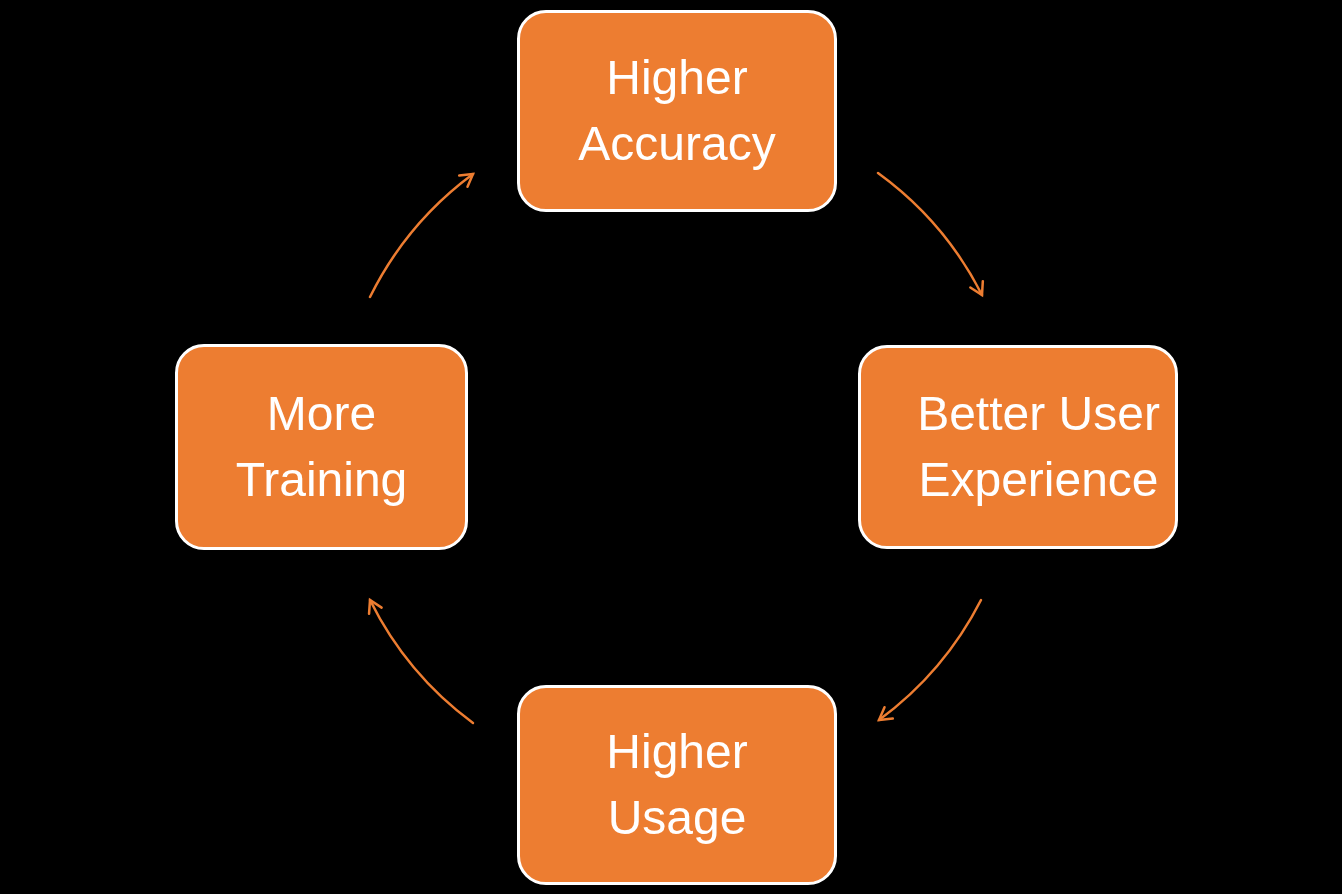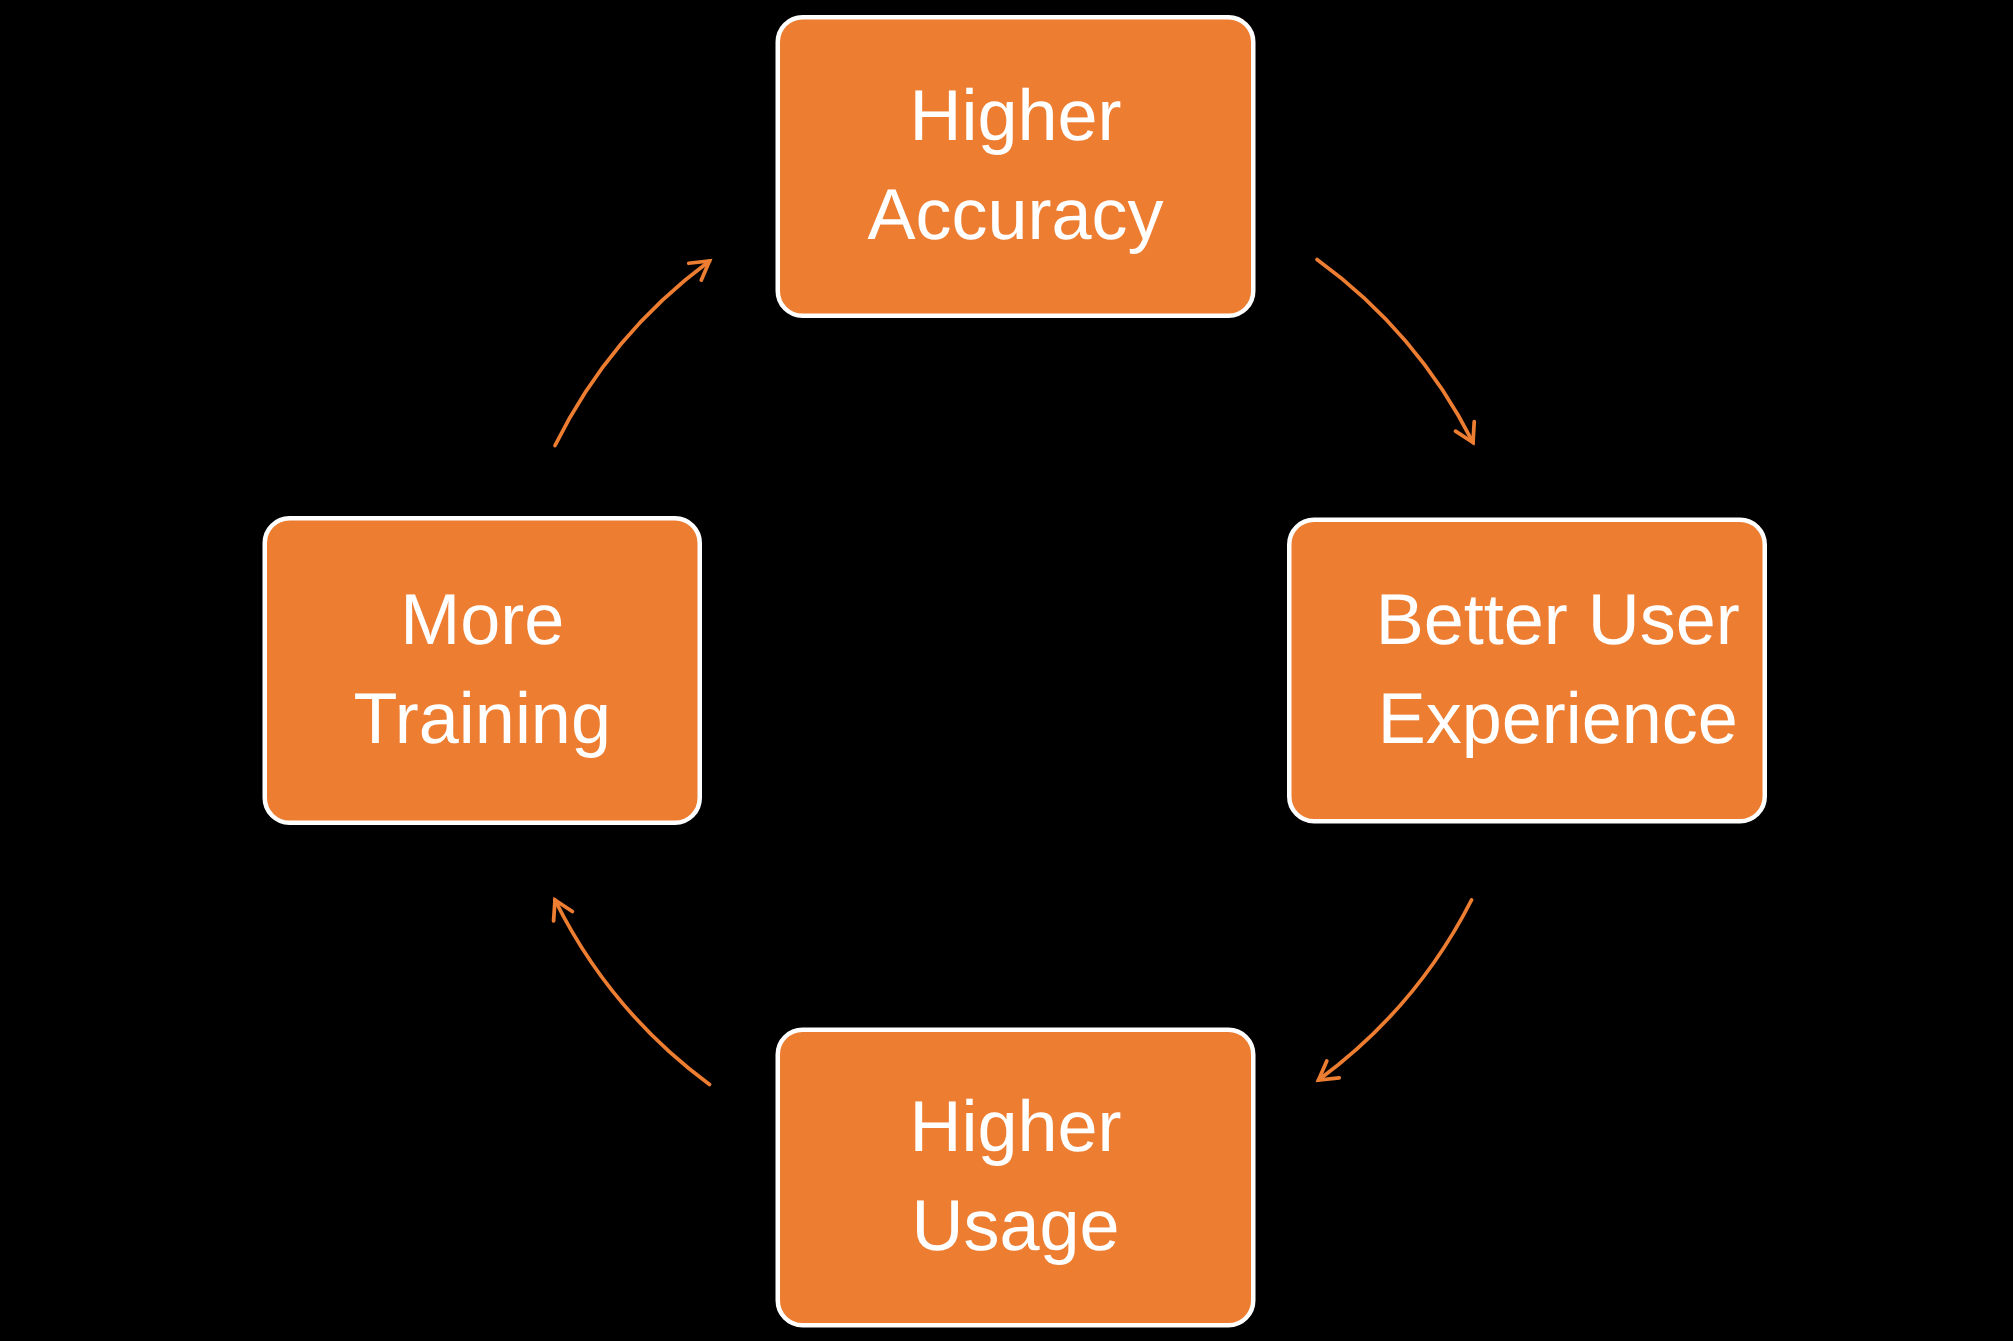--- a/index.html
+++ b/index.html
@@ -35,21 +35,21 @@
     stroke-width: 2.5;
     stroke-linecap: round;
   }
   .node {
     position: absolute;
     display: flex;
     align-items: center;
     justify-content: center;
     background: var(--node-fill);
     border: 3px solid var(--node-border);
-    border-radius: 18px;
+    border-radius: 29px;
     color: var(--node-text);
     font-size: 48px;
     line-height: 1.38;
     text-align: center;
   }
   .node-label { white-space: pre-line; }
   .node-top    { left: 517px; top: 10px;  width: 320px; height: 202px; }
   .node-right  { left: 858px; top: 345px; width: 320px; height: 204px; padding-left: 41px; }
   .node-bottom { left: 517px; top: 685px; width: 320px; height: 200px; }
   .node-left   { left: 175px; top: 344px; width: 293px; height: 206px; }

